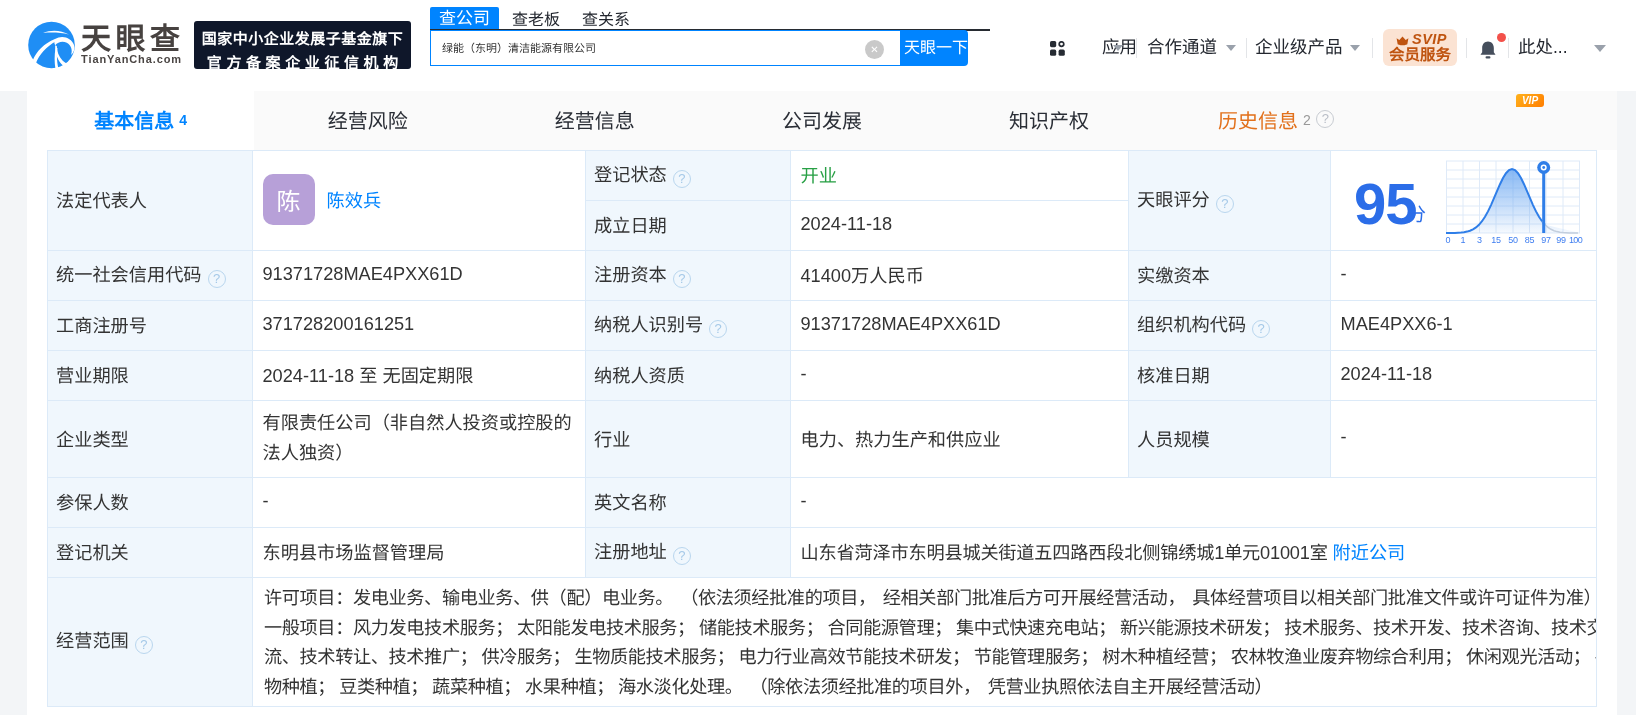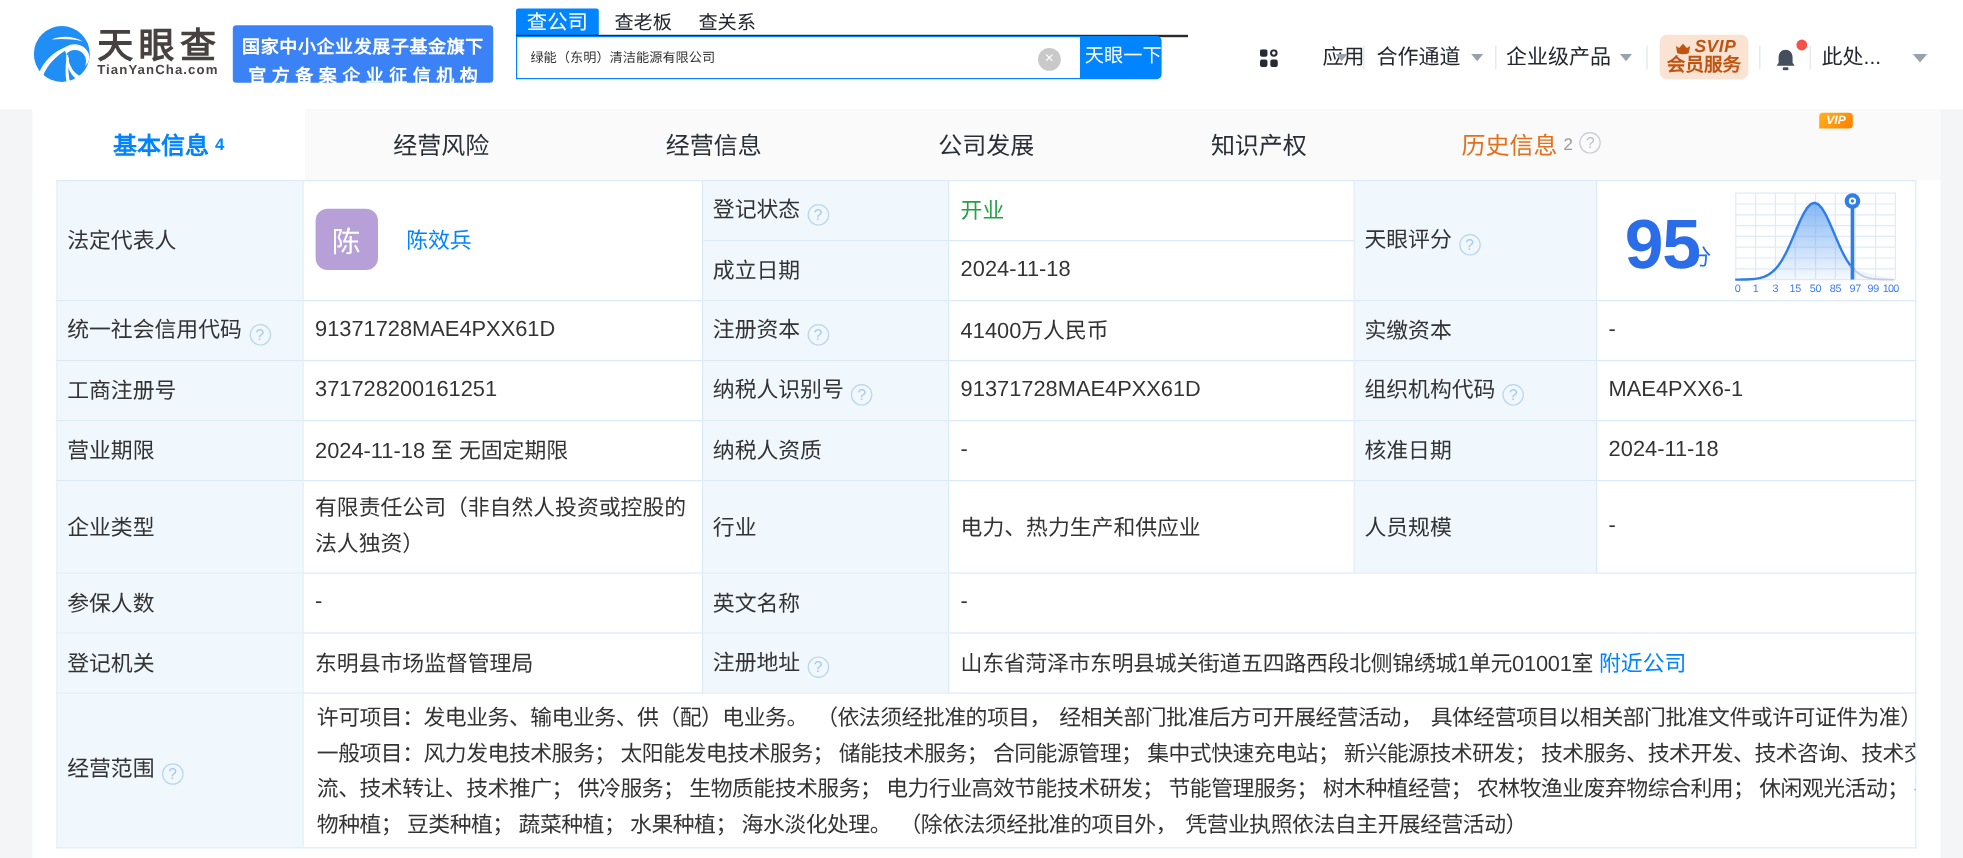--- a/index.html
+++ b/index.html
@@ -3,21 +3,21 @@
 <meta charset="utf-8">
 <style>
 *{margin:0;padding:0;box-sizing:border-box}
 html,body{width:1636px;height:715px;overflow:hidden}
 body{font-family:"Liberation Sans",sans-serif;background:#f3f5f7;color:#333;position:relative}
 
 #header{position:absolute;left:0;top:0;width:1636px;height:91px;background:#fff}
 #logo{position:absolute;left:28px;top:21px}
 #tyc-cn{position:absolute;left:81px;top:24px;font-size:30px;line-height:30px;font-weight:900;color:#474240;letter-spacing:4.5px;white-space:nowrap}
 #tyc-en{position:absolute;left:81px;top:53px;font-size:11px;font-weight:700;color:#4a4543;letter-spacing:0.9px;white-space:nowrap}
-#redbadge{position:absolute;left:194px;top:21px;width:217px;height:48px;background:#3b82f6;border-radius:3px;color:#fff;text-align:center;font-weight:700}
+#redbadge{position:absolute;left:194px;top:21px;width:217px;height:48px;background:#0f172a;border-radius:3px;color:#fff;text-align:center;font-weight:700}
 #redbadge .l1{font-size:15px;margin-top:5.5px;letter-spacing:.5px}
 #redbadge .l2{font-size:15px;margin-top:3px;letter-spacing:4.6px;text-indent:4.6px}
 
 #stabs{position:absolute;left:430px;top:7px;height:23px}
 #stabs .t1{position:absolute;left:0;top:0;width:69px;height:23px;background:#0084ff;color:#fff;font-size:17px;text-align:center;line-height:23px;border-radius:2px 2px 0 0}
 #stabs .t2{position:absolute;left:82px;top:1px;font-size:16px;color:#23272f;line-height:23px;white-space:nowrap}
 #stabs .t3{position:absolute;left:152px;top:1px;font-size:16px;color:#23272f;line-height:23px;white-space:nowrap}
 #sline{position:absolute;left:430px;top:29px;width:560px;height:1.5px;background:#272b31}
 #sbox{position:absolute;left:430px;top:30px;width:470px;height:36px;background:#fff;border:1px solid #0084ff;border-right:none}
 #sbox .txt{position:absolute;left:11px;top:8px;font-size:11px;color:#333}
@@ -138,21 +138,21 @@
         <col style="width:338px">
         <col style="width:202px">
         <col style="width:266px">
       </colgroup>
 <tbody>
         <tr style="height:50px">
   <td class="lbl" rowspan="2">法定代表人</td>
   <td rowspan="2">
             <div style="display:flex;align-items:center">
               <div style="width:52px;height:51px;border-radius:10px;background:#b7a0d8;color:#fff;font-size:24px;display:flex;align-items:center;justify-content:center">陈</div>
-              <a style="margin-left:24px">陈效兵</a>
+              <a style="margin-left:12px">陈效兵</a>
             </div>
           </td>
   <td class="lbl">登记状态<span class="qmark">?</span></td>
   <td><span class="green">开业</span></td>
   <td class="lbl" rowspan="2">天眼评分<span class="qmark">?</span></td>
   <td rowspan="2" id="scorecell">
     <div id="score95">95</div>
             <div id="scorefen">分</div>
     <svg width="134" height="84" viewBox="0 0 134 84" style="position:absolute;left:115px;top:10px;overflow:visible">
       <g stroke="#dfeaf8" stroke-width="1">

